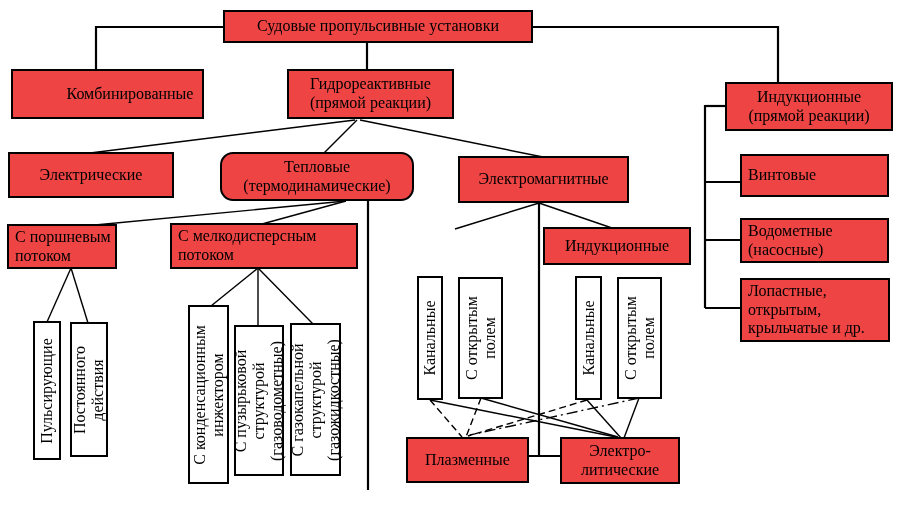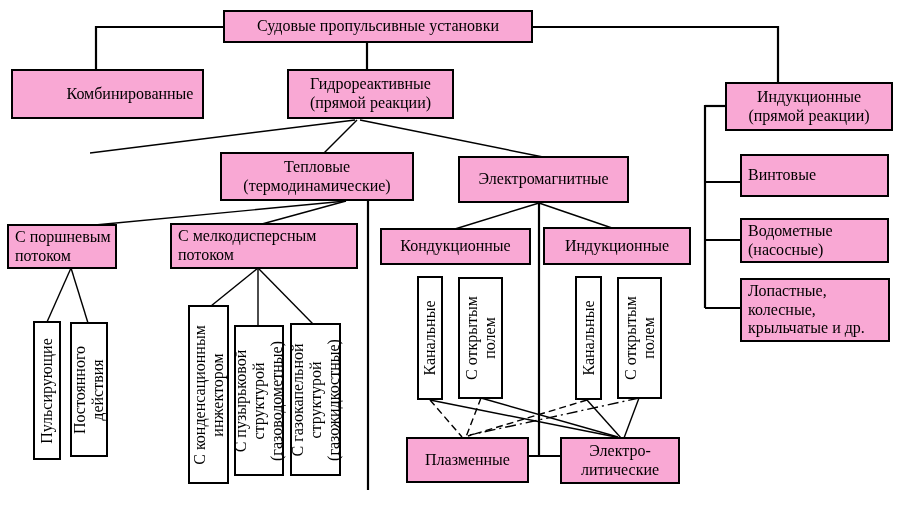--- a/index.html
+++ b/index.html
@@ -3,21 +3,21 @@
 <meta charset="utf-8">
 <style>
   html,body{margin:0;padding:0;background:#fff;}
   #stage{position:relative;width:898px;height:529px;background:#ffffff;
          font-family:"Liberation Serif","DejaVu Serif",serif;color:#000;overflow:hidden;}
   #wires{position:absolute;left:0;top:0;width:898px;height:529px;}
   .c1{stroke:#000;stroke-width:1.4;}
   .c2{stroke:#000;stroke-width:2.2;}
   .dash{stroke:#000;stroke-width:1.4;stroke-dasharray:7 4;}
   .dashdot{stroke:#000;stroke-width:1.4;stroke-dasharray:11 4 2 4;}
-  .node{position:absolute;box-sizing:border-box;border:2px solid #000;background:#f9a8d4;
+  .node{position:absolute;box-sizing:border-box;border:2px solid #000;background:#ef4444;
         font-size:16px;line-height:1.16;display:flex;align-items:center;
         justify-content:center;text-align:center;padding:1px 3px;}
   .left{justify-content:flex-start;text-align:left;padding-left:6px;}
   .vbox{position:absolute;box-sizing:border-box;border:2px solid #000;background:#fff;}
   .vtext{position:absolute;left:50%;top:50%;transform:translate(-50%,-50%) rotate(-90deg);
          font-size:16px;line-height:1.12;text-align:center;white-space:nowrap;}
   .vwrap{white-space:normal;}
 </style>
 </head>
 <body>
@@ -75,46 +75,46 @@
     </div>
   <div class="node" style="left:11px;top:69px;width:193px;height:50px;padding-left:48px;">
       <span>Комбинированные</span>
     </div>
   <div class="node" style="left:287px;top:69px;width:167px;height:50px;">
       <span>Гидрореактивные (прямой реакции)</span>
     </div>
   <div class="node" style="left:725px;top:82px;width:168px;height:49px;">
       <span>Индукционные (прямой реакции)</span>
     </div>
-  <div class="node" style="left:220px;top:152px;width:194px;height:49px;">
+  <div class="node" style="left:8px;top:152px;width:166px;height:46px;">
+      <span>Электрические</span>
+    </div>
+  <div class="node" style="left:220px;top:152px;width:194px;height:49px;border-radius:13px;">
       <span>Тепловые (термодинамические)</span>
     </div>
   <div class="node" style="left:458px;top:156px;width:171px;height:47px;">
       <span>Электромагнитные</span>
     </div>
   <div class="node left" style="left:7px;top:224px;width:110px;height:45px;">
       <span>С поршневым потоком</span>
     </div>
   <div class="node left" style="left:170px;top:223px;width:188px;height:46px;">
       <span>С мелкодисперсным потоком</span>
     </div>
-  <div class="node" style="left:380px;top:228px;width:151px;height:37px;">
-      <span>Кондукционные</span>
-    </div>
   <div class="node" style="left:543px;top:227px;width:148px;height:38px;">
       <span>Индукционные</span>
     </div>
   <div class="node left" style="left:740px;top:154px;width:149px;height:43px;">
       <span>Винтовые</span>
     </div>
   <div class="node left" style="left:740px;top:218px;width:149px;height:45px;">
       <span>Водометные (насосные)</span>
     </div>
   <div class="node left" style="left:740px;top:278px;width:150px;height:64px;">
-      <span>Лопастные, колесные, крыльчатые и др.</span>
+      <span>Лопастные, открытым, крыльчатые и др.</span>
     </div>
   <div class="node" style="left:406px;top:437px;width:123px;height:46px;">
       <span>Плазменные</span>
     </div>
   <div class="node" style="left:560px;top:437px;width:120px;height:47px;">
       <span>Электро-литические</span>
     </div>
 
   <div class="vbox" style="left:33px;top:321px;width:28px;height:139px;">
     <div class="vtext">Пульсирующие</div>

